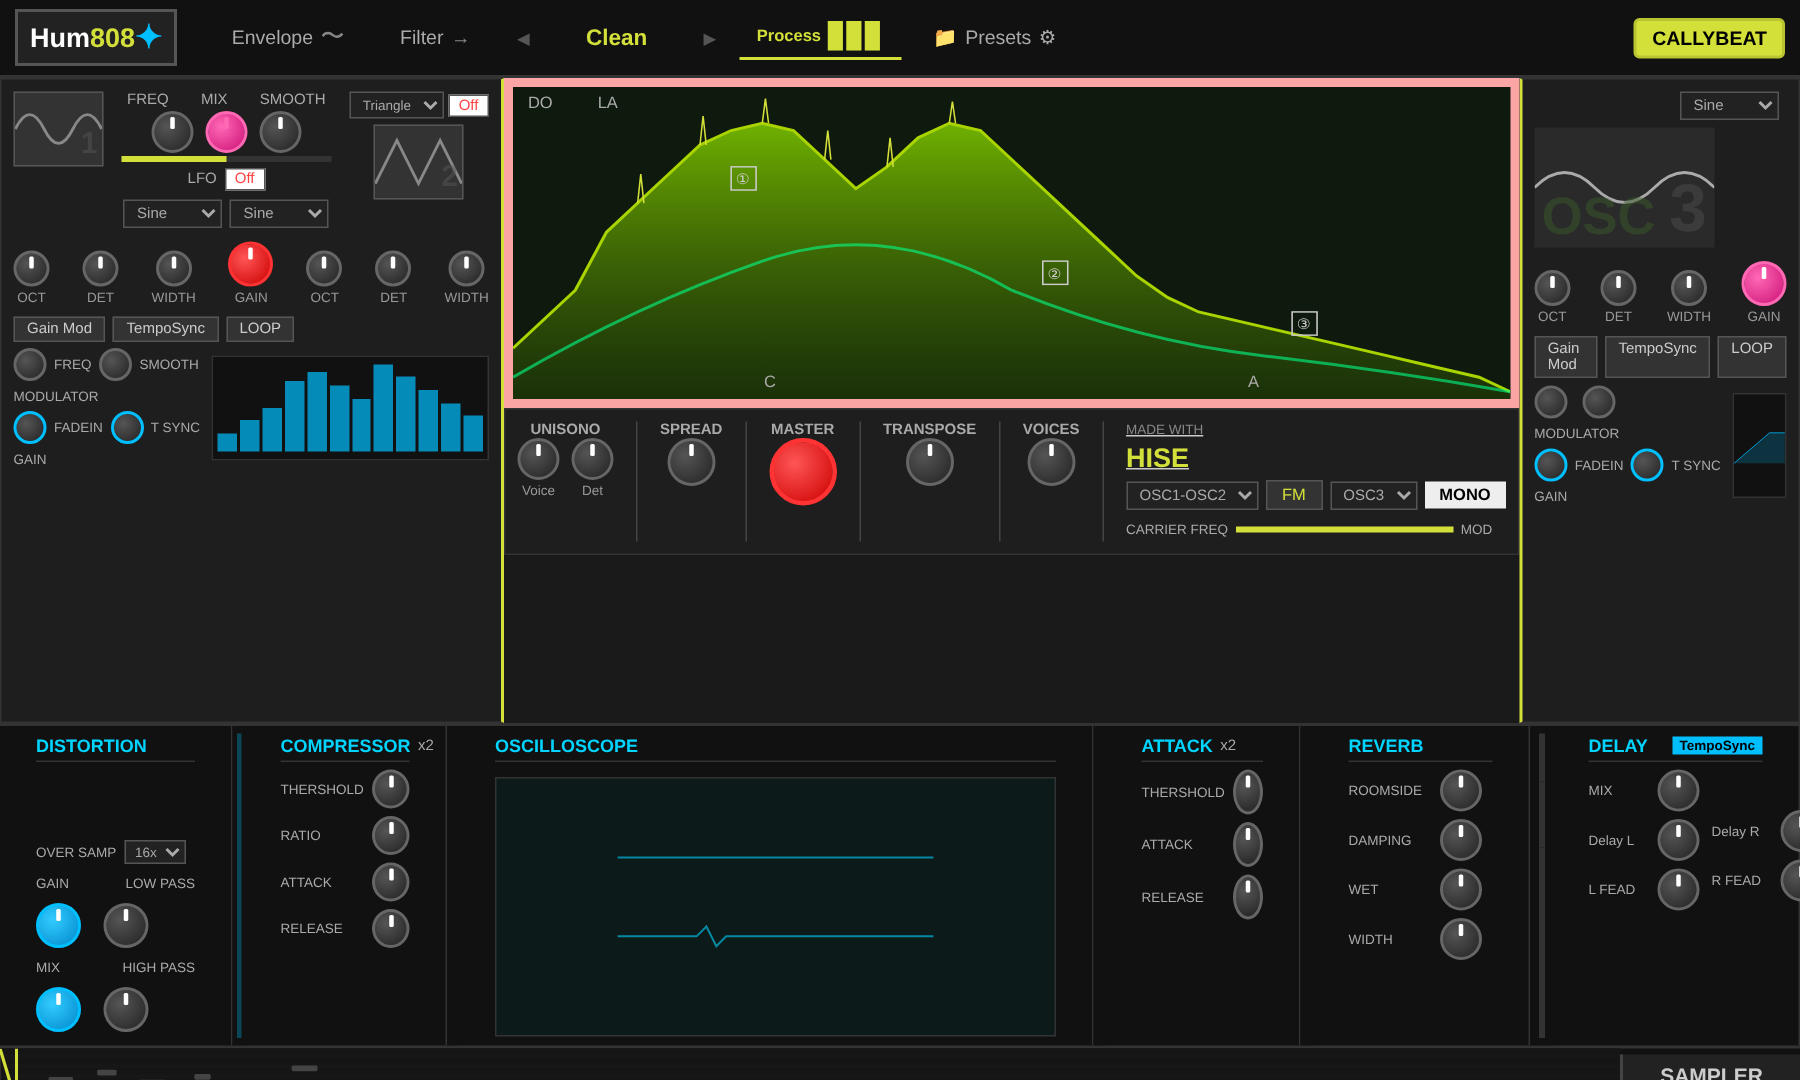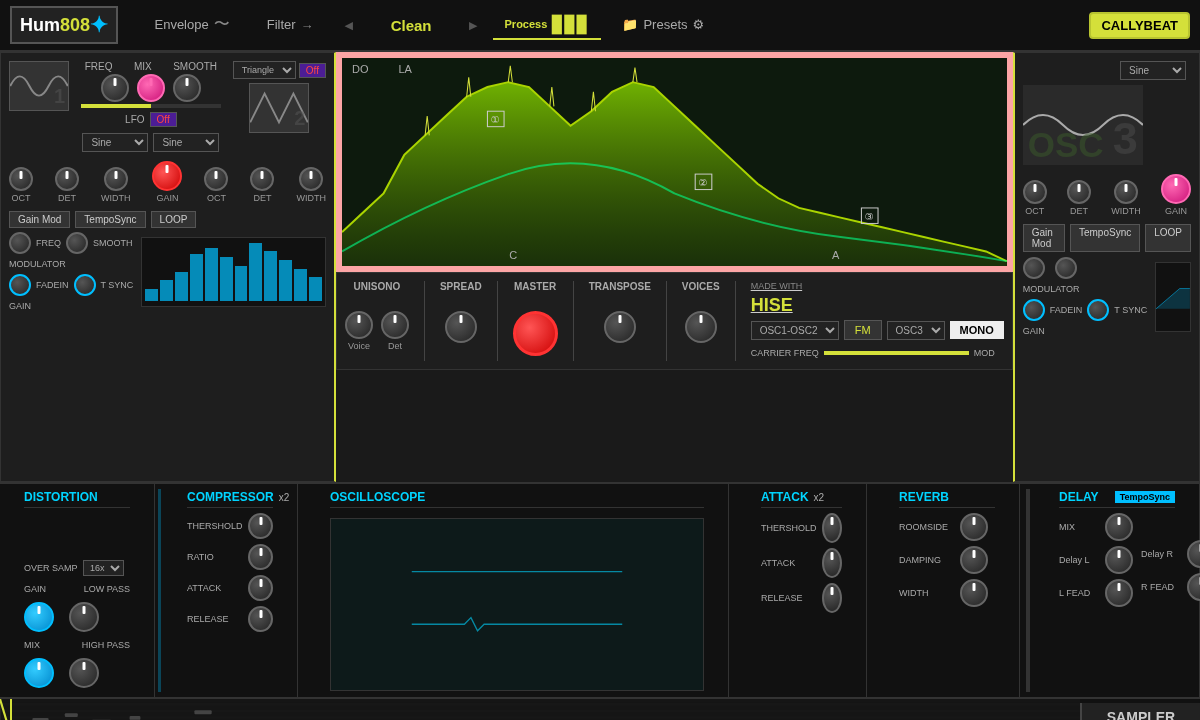--- a/index.html
+++ b/index.html
@@ -183,21 +183,21 @@
       width: 50%;
     }
     .lfo-section {
       display: flex;
       align-items: center;
       gap: 5px;
       margin: 4px 0;
     }
     .lfo-label { color: #aaa; font-size: 10px; }
     .off-btn {
-      background: #4c1d95;
+      background: #ffffff;
       border: 1px solid #555;
       color: #ff4444;
       padding: 1px 6px;
       font-size: 10px;
       cursor: pointer;
     }
     .select-box {
       background: #222;
       border: 1px solid #555;
       color: #aaa;
@@ -284,21 +284,21 @@
       border: 1px solid #333;
       padding: 8px;
       display: flex;
       align-items: flex-start;
       gap: 10px;
     }
     .synth-section {
       display: flex;
       flex-direction: column;
       align-items: center;
-      gap: 19px;
+      gap: 0;
     }
     .synth-section-title {
       font-size: 10px;
       color: #aaa;
       font-weight: bold;
     }
     .section-divider {
       width: 1px;
       height: 80px;
       background: #444;
@@ -1007,20 +1007,26 @@
           <div class="knob-dot"></div>
         </div>
     </div>
     <div class="effect-knob-row">
       <span class="effect-label">DAMPING</span>
       <div class="knob" style="width:28px;height:28px;">
           <div class="knob-dot"></div>
         </div>
     </div>
     <div class="effect-knob-row">
+      <span class="effect-label">WET</span>
+      <div class="knob" style="width:28px;height:28px;">
+          <div class="knob-dot"></div>
+        </div>
+    </div>
+    <div class="effect-knob-row">
       <span class="effect-label">WIDTH</span>
       <div class="knob" style="width:28px;height:28px;">
           <div class="knob-dot"></div>
         </div>
     </div>
   </div>
 
   <div style="width:15px;display:flex;flex-direction:column;align-items:center;justify-content:space-around;background:#111;padding:5px 2px;">
     <div style="width:4px;height:25%;background:#333;"></div>
     <div style="width:4px;height:35%;background:#333;"></div>

